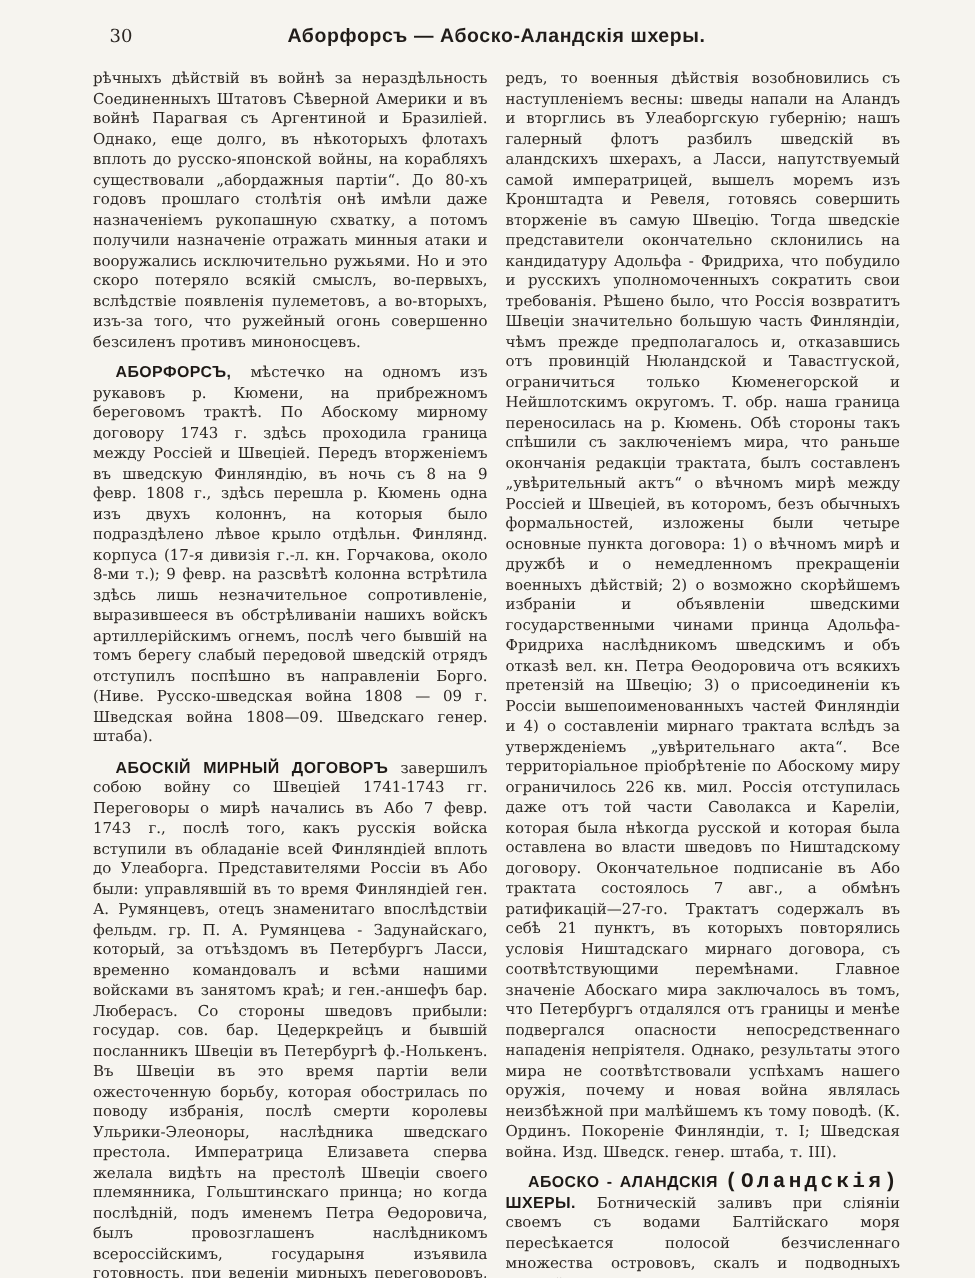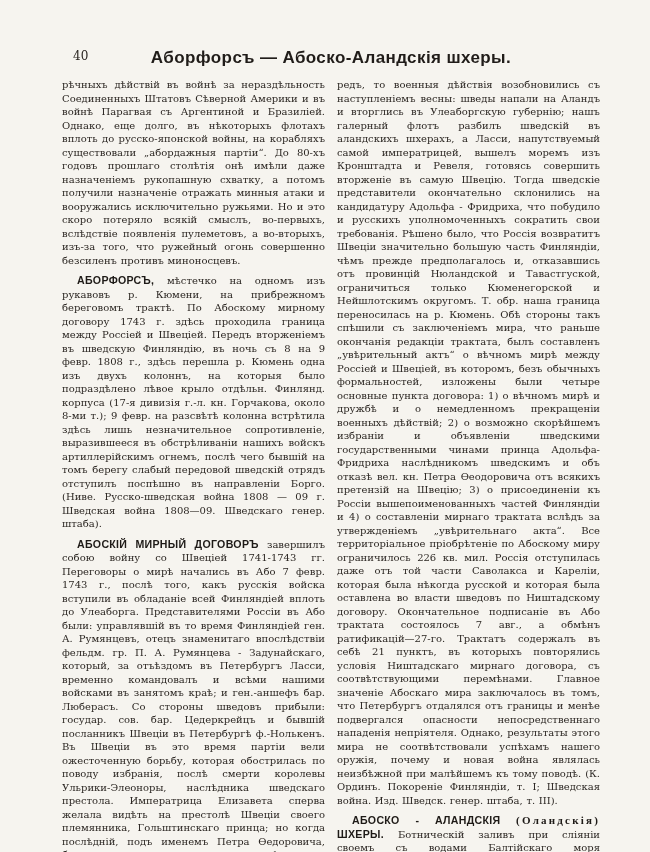--- a/index.html
+++ b/index.html
@@ -28,24 +28,23 @@
     font-family: "DejaVu Serif", serif;
     font-size: 12px;
     color: #2b2622;
   }
   .running-head {
     display: block;
     text-align: center;
     padding-top: 4px;
     font-family: "Liberation Sans", sans-serif;
     font-weight: 700;
-    font-size: 17px;
+    font-size: 13px;
     letter-spacing: 0.4px;
     color: #201c19;
-    margin-top: 32px;
   }
   .columns {
     display: flex;
     gap: 12px;
     margin-top: 10px;
   }
   .col {
     flex: 1 1 0;
     min-width: 0;
   }
@@ -61,34 +60,34 @@
   p.para.indent { text-indent: 15px; }
   p.para.gap { margin-top: 7px; }
   .run-bold {
     font-family: "Liberation Sans", sans-serif;
     font-weight: 700;
     font-size: 10.6px;
     letter-spacing: 0.3px;
     color: #1e1a17;
   }
   .run-bold-spaced {
-    font-family: Liberation Serif, serif;
+    font-family: Liberation Mono, monospace;
     font-weight: 700;
-    font-size: 11px;
+    font-size: 14px;
     letter-spacing: 2.2px;
     color: #1e1a17;
   }
   .run-italic { }
 </style>
 </head>
 <body>
 
 <div class="page">
   <div class="header">
-    <span class="page-number">40</span>
+    <span class="page-number">30</span>
     <span class="running-head">Аборфорсъ — Абоско-Аландскія шхеры.</span>
   </div>
   <div class="columns">
     <div class="col">
         <p class="para"><span>рѣчныхъ дѣйствій въ войнѣ за нераздѣльность Соединенныхъ Штатовъ Сѣверной Америки и въ войнѣ Парагвая съ Аргентиной и Бразиліей. Однако, еще долго, въ нѣкоторыхъ флотахъ вплоть до русско-японской войны, на корабляхъ существовали „абордажныя партіи“. До 80-хъ годовъ прошлаго столѣтія онѣ имѣли даже назначеніемъ рукопашную схватку, а потомъ получили назначеніе отражать минныя атаки и вооружались исключительно ружьями. Но и это скоро потеряло всякій смыслъ, во-первыхъ, вслѣдствіе появленія пулеметовъ, а во-вторыхъ, изъ-за того, что ружейный огонь совершенно безсиленъ противъ миноносцевъ.</span></p>
         <p class="para indent gap"><span class="run-bold">АБОРФОРСЪ, </span><span>мѣстечко на одномъ изъ рукавовъ р. Кюмени, на прибрежномъ береговомъ трактѣ. По Абоскому мирному договору 1743 г. здѣсь проходила граница между Россіей и Швеціей. Передъ вторженіемъ въ шведскую Финляндію, въ ночь съ 8 на 9 февр. 1808 г., здѣсь перешла р. Кюмень одна изъ двухъ колоннъ, на которыя было подраздѣлено лѣвое крыло отдѣльн. Финлянд. корпуса (17-я дивизія г.-л. кн. Горчакова, около 8-ми т.); 9 февр. на разсвѣтѣ колонна встрѣтила здѣсь лишь незначительное сопротивленіе, выразившееся въ обстрѣливаніи нашихъ войскъ артиллерійскимъ огнемъ, послѣ чего бывшій на томъ берегу слабый передовой шведскій отрядъ отступилъ поспѣшно въ направленіи Борго. (</span><span class="run-italic">Ниве.</span><span> Русско-шведская война 1808 — 09 г. Шведская война 1808—09. Шведскаго генер. штаба).</span></p>
         <p class="para indent gap"><span class="run-bold">АБОСКІЙ МИРНЫЙ ДОГОВОРЪ </span><span>завершилъ собою войну со Швеціей 1741-1743 гг. Переговоры о мирѣ начались въ Або 7 февр. 1743 г., послѣ того, какъ русскія войска вступили въ обладаніе всей Финляндіей вплоть до Улеаборга. Представителями Россіи въ Або были: управлявшій въ то время Финляндіей ген. А. Румянцевъ, отецъ знаменитаго впослѣдствіи фельдм. гр. П. А. Румянцева - Задунайскаго, который, за отъѣздомъ въ Петербургъ Ласси, временно командовалъ и всѣми нашими войсками въ занятомъ краѣ; и ген.-аншефъ бар. Люберасъ. Со стороны шведовъ прибыли: государ. сов. бар. Цедеркрейцъ и бывшій посланникъ Швеціи въ Петербургѣ ф.-Нолькенъ. Въ Швеціи въ это время партіи вели ожесточенную борьбу, которая обострилась по поводу избранія, послѣ смерти королевы Ульрики-Элеоноры, наслѣдника шведскаго престола. Императрица Елизавета сперва желала видѣть на престолѣ Швеціи своего племянника, Гольштинскаго принца; но когда послѣдній, подъ именемъ Петра Ѳедоровича, былъ провозглашенъ наслѣдникомъ всероссійскимъ, государыня изъявила готовность, при веденіи мирныхъ переговоровъ, ограничить свои требованія, если наслѣдникомъ шведскимъ будетъ избранъ гольштинскій принцъ Адольфъ - Фридрихъ, дядя Петра Ѳеодоровича, епископъ Любскій. Въ случаѣ принятія этого требованія шведами, русскіе уполномоченные изъявляли согласіе на возвратъ части Финляндіи, именно провинцій Абосской и Эстроботнійской. Въ противномъ случаѣ тогда же шла рѣчь о полномъ присоединеніи къ Россіи всей Финляндіи. Пререканія касались, главнымъ образомъ, вопроса о томъ, какова должна быть уступаемая Россіи часть Финляндіи. Т. к. дѣло не подвигалось впе-</span></p>
       </div>
     <div class="col">
         <p class="para"><span>редъ, то военныя дѣйствія возобновились съ наступленіемъ весны: шведы напали на Аландъ и вторглись въ Улеаборгскую губернію; нашъ галерный флотъ разбилъ шведскій въ аландскихъ шхерахъ, а Ласси, напутствуемый самой императрицей, вышелъ моремъ изъ Кронштадта и Ревеля, готовясь совершить вторженіе въ самую Швецію. Тогда шведскіе представители окончательно склонились на кандидатуру Адольфа - Фридриха, что побудило и русскихъ уполномоченныхъ сократить свои требованія. Рѣшено было, что Россія возвратитъ Швеціи значительно большую часть Финляндіи, чѣмъ прежде предполагалось и, отказавшись отъ провинцій Нюландской и Тавастгуской, ограничиться только Кюменегорской и Нейшлотскимъ округомъ. Т. обр. наша граница переносилась на р. Кюмень. Обѣ стороны такъ спѣшили съ заключеніемъ мира, что раньше окончанія редакціи трактата, былъ составленъ „увѣрительный актъ“ о вѣчномъ мирѣ между Россіей и Швеціей, въ которомъ, безъ обычныхъ формальностей, изложены были четыре основные пункта договора: 1) о вѣчномъ мирѣ и дружбѣ и о немедленномъ прекращеніи военныхъ дѣйствій; 2) о возможно скорѣйшемъ избраніи и объявленіи шведскими государственными чинами принца Адольфа-Фридриха наслѣдникомъ шведскимъ и объ отказѣ вел. кн. Петра Ѳеодоровича отъ всякихъ претензій на Швецію; 3) о присоединеніи къ Россіи вышепоименованныхъ частей Финляндіи и 4) о составленіи мирнаго трактата вслѣдъ за утвержденіемъ „увѣрительнаго акта“. Все территоріальное пріобрѣтеніе по Абоскому миру ограничилось 226 кв. мил. Россія отступилась даже отъ той части Саволакса и Кареліи, которая была нѣкогда русской и которая была оставлена во власти шведовъ по Ништадскому договору. Окончательное подписаніе въ Або трактата состоялось 7 авг., а обмѣнъ ратификацій—27-го. Трактатъ содержалъ въ себѣ 21 пунктъ, въ которыхъ повторялись условія Ништадскаго мирнаго договора, съ соотвѣтствующими перемѣнами. Главное значеніе Абоскаго мира заключалось въ томъ, что Петербургъ отдалялся отъ границы и менѣе подвергался опасности непосредственнаго нападенія непріятеля. Однако, результаты этого мира не соотвѣтствовали успѣхамъ нашего оружія, почему и новая война являлась неизбѣжной при малѣйшемъ къ тому поводѣ. (</span><span class="run-italic">К. Ординъ.</span><span> Покореніе Финляндіи, т. I; Шведская война. Изд. Шведск. генер. штаба, т. III).</span></p>

